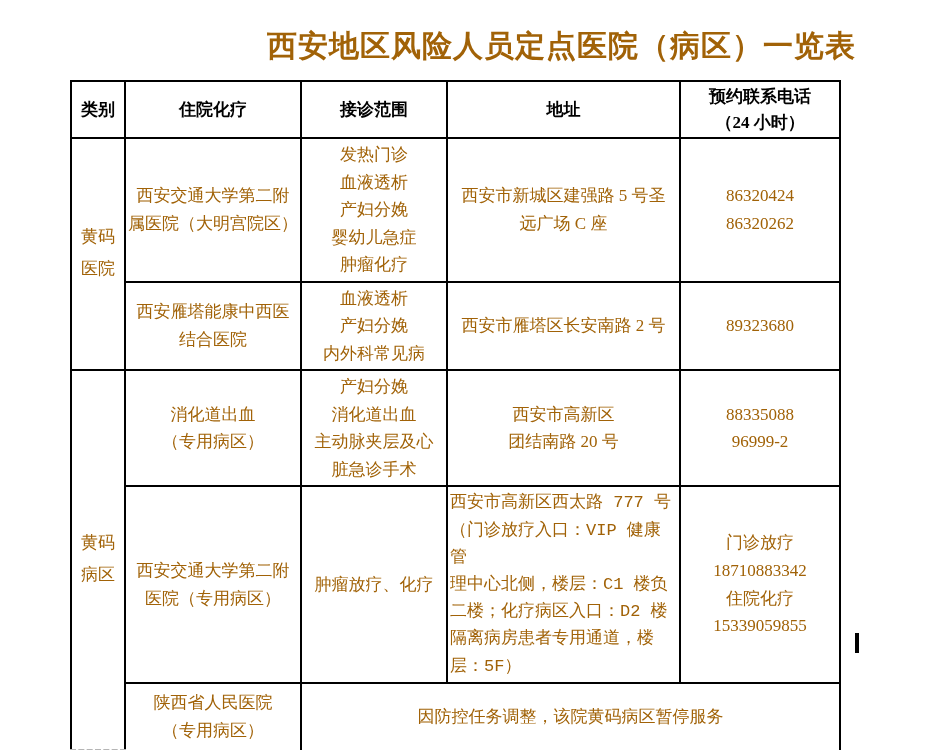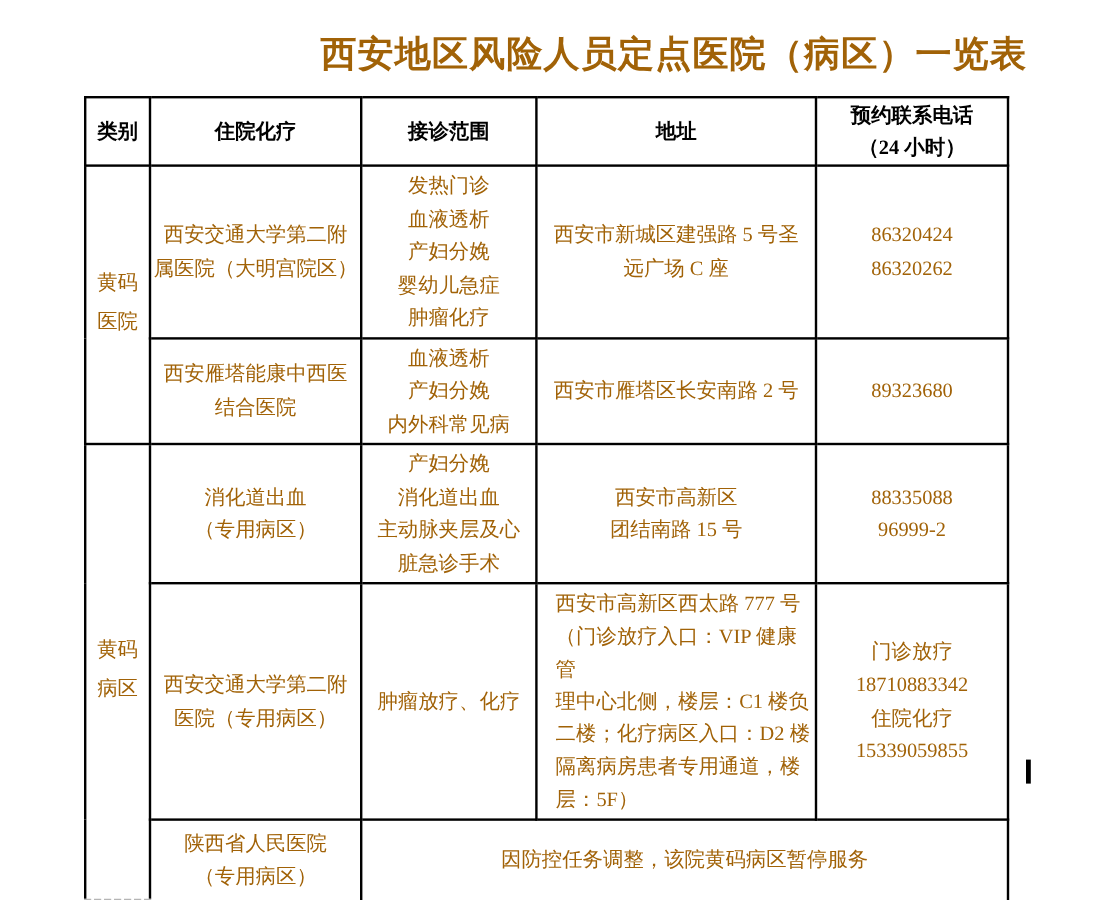--- a/index.html
+++ b/index.html
@@ -57,22 +57,23 @@
   }
   .hospital-table th {
     font-weight: bold;
     font-size: 17px;
     line-height: 1.5;
     color: #000000;
   }
   .hospital-table td.address-left {
     text-align: left;
     line-height: 1.6;
-    padding-left: 15px;
+    padding-left: 2px;
     padding-right: 3px;
+    font-family: Liberation Mono, monospace;
   }
   .hospital-table td.category-cell {
     line-height: 1.9;
     font-family: Liberation Mono, monospace;
   }
   
   .hospital-table td.category-dashed {
     border-bottom: 3px dashed #b5b5b5;
   }
   .text-caret {
@@ -137,21 +138,21 @@
       <tr style="height:107px">
         <td class="category-cell category-dashed" rowspan="3">黄码
 病区</td>
         <td>消化道出血
 （专用病区）</td>
         <td>产妇分娩
 消化道出血
 主动脉夹层及心
 脏急诊手术</td>
         <td>西安市高新区
-团结南路 15 号</td>
+团结南路 20 号</td>
         <td>88335088
 96999-2</td>
       </tr>
       <tr style="height:163px">
         <td>西安交通大学第二附
 医院（专用病区）</td>
         <td>肿瘤放疗、化疗</td>
         <td class="address-left">西安市高新区西太路 777 号
 （门诊放疗入口：VIP 健康管
 理中心北侧，楼层：C1 楼负

